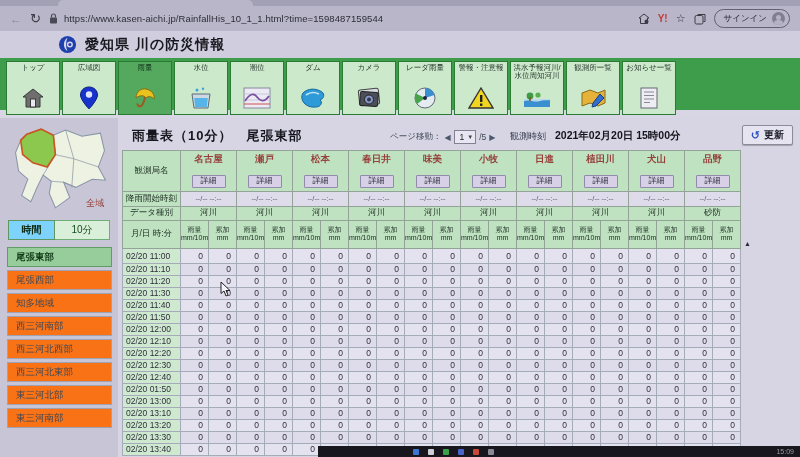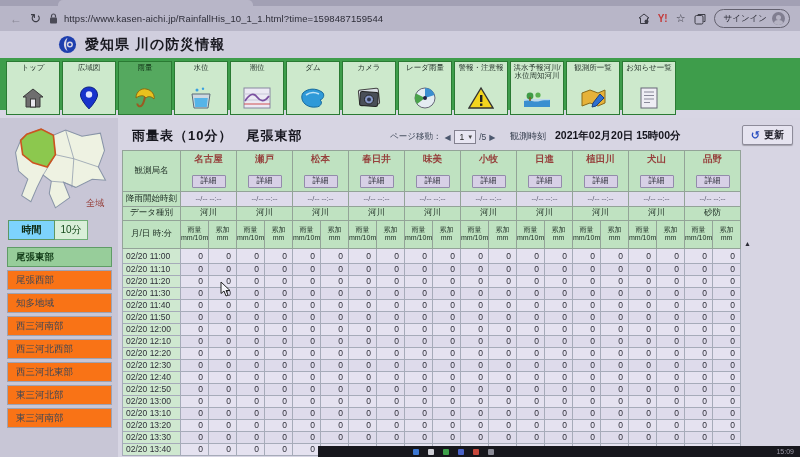--- a/index.html
+++ b/index.html
@@ -37,21 +37,21 @@
   .tool-icon { flex:1; display:flex; align-items:center; justify-content:center; }
 
   
   .sidebar { position:absolute; left:0; top:118px; width:118px; height:339px; background:#c8c6d6; }
   .content { position:absolute; left:118px; top:118px; width:682px; height:339px; background:#d7d5e3; overflow:hidden; }
 
   
   .mapbox { position:absolute; left:8px; top:6px; width:103px; height:92px; }
   .timerow { position:absolute; left:8px; top:102px; width:104px; height:20px; display:flex; }
   .timelabel { width:47px; background:#7dd3fc; border:1px solid #5e9763; color:#102c14; font-size:10px; font-weight:bold; display:flex; align-items:center; justify-content:center; }
-  .timevalue { width:33px; background:#d9efd9; border:1px solid #6fae76; border-left:none; color:#164a1c; font-size:10px; display:flex; align-items:center; justify-content:center; }
+  .timevalue { width:55px; background:#d9efd9; border:1px solid #6fae76; border-left:none; color:#164a1c; font-size:10px; display:flex; align-items:center; justify-content:center; }
   .region { position:absolute; left:7px; width:105px; height:20px; background:#f97316; border:1px solid #9ea2b2; color:#3c4656; font-size:9.5px; display:flex; align-items:center; padding-left:8px; }
   .region.sel { background:#97cd9a; border-color:#5f9c66; color:#123c18; font-weight:bold; }
 
   
   .ctitle { position:absolute; left:14px; top:9px; font-size:13px; font-weight:bold; color:#16161e; letter-spacing:1px; }
   .pagenav { position:absolute; left:272px; top:12px; display:flex; align-items:center; gap:3px; }
   .pagenav-label { font-size:8.5px; color:#3a4454; }
   .pgarrow { font-size:8px; color:#4c586e; }
   .pgselect { display:flex; align-items:center; background:#e8e6f2; border:1px solid #83818f; font-size:8.5px; color:#222; padding:0 2px 0 5px; height:14px; gap:3px; }
   .pgcaret { font-size:6px; color:#444; }
@@ -703,21 +703,21 @@
               <td class="val">0</td>
               <td class="val">0</td>
               <td class="val">0</td>
               <td class="val">0</td>
               <td class="val">0</td>
               <td class="val">0</td>
               <td class="val">0</td>
               <td class="val">0</td>
             </tr>
             <tr>
-              <td class="time">02/20 12:50</td>
+              <td class="time">02/20 01:50</td>
               <td class="val">0</td>
               <td class="val">0</td>
               <td class="val">0</td>
               <td class="val">0</td>
               <td class="val">0</td>
               <td class="val">0</td>
               <td class="val">0</td>
               <td class="val">0</td>
               <td class="val">0</td>
               <td class="val">0</td>

